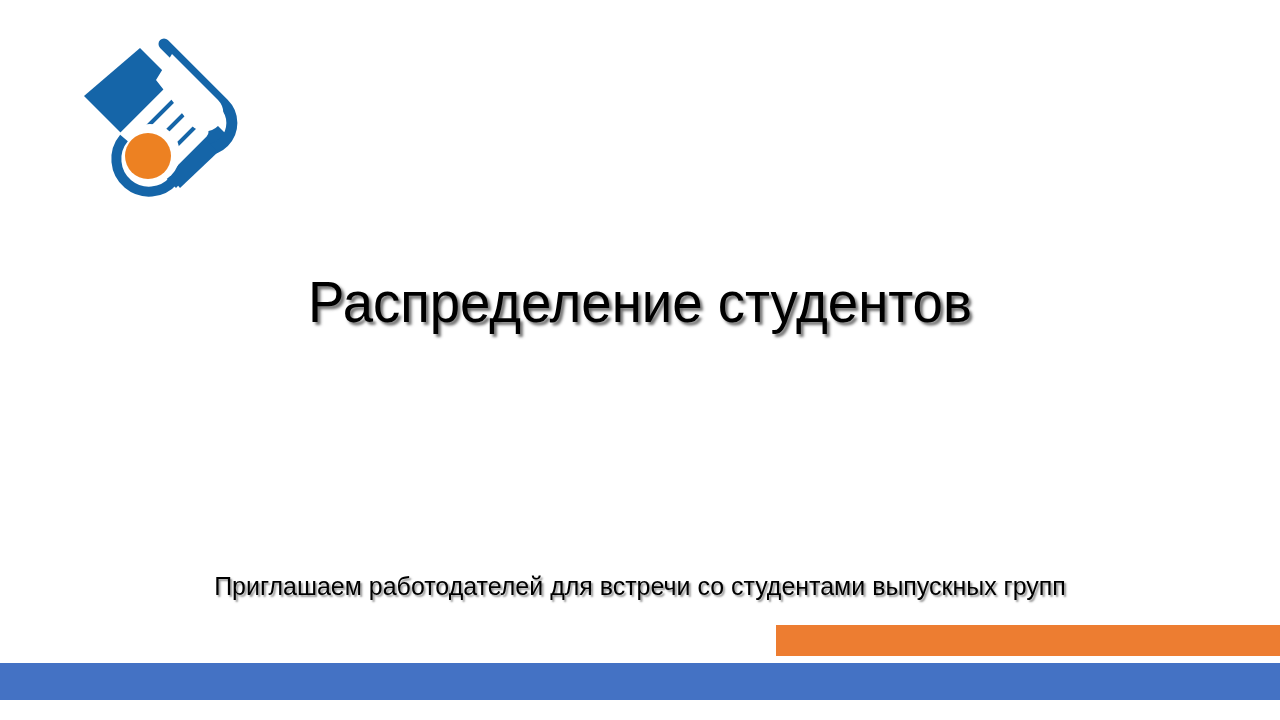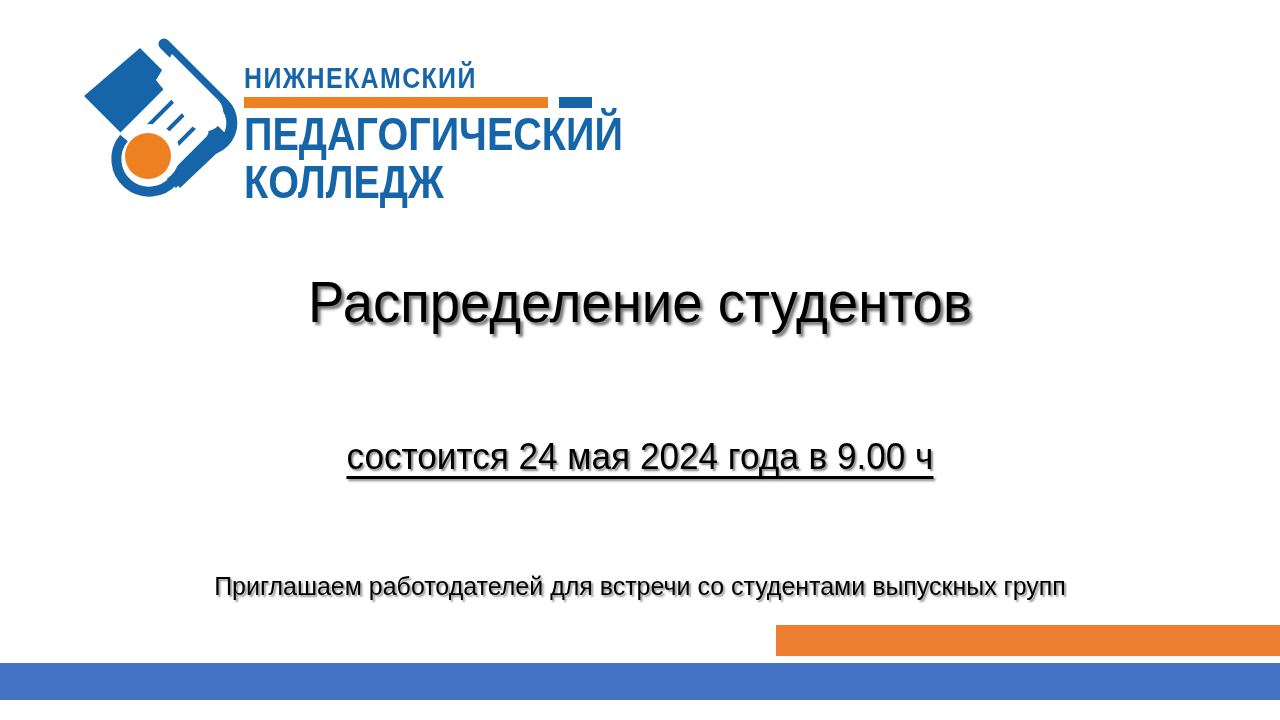--- a/index.html
+++ b/index.html
@@ -197,38 +197,23 @@
 
           <circle cx="82" cy="128" r="30" fill="#ffffff"></circle>
 
           <path d="M56 112 a32 32 0 1 0 50 42" fill="none" stroke="#1565a8" stroke-width="10"></path>
 
           <circle cx="80" cy="130" r="23" fill="#ed8122"></circle>
         </g>
       </svg>
     </div>
 
-    <div id="logo-wordmark">
-      <div class="wm-line" id="wm-line-1">НИЖНЕКАМСКИЙ</div>
-
-      <div id="wm-rule">
-        <div id="wm-rule-orange"></div>
-        <div id="wm-rule-blue"></div>
-      </div>
-
-      <div class="wm-line" id="wm-line-2">ПЕДАГОГИЧЕСКИЙ</div>
-
-      <div class="wm-line" id="wm-line-3">КОЛЛЕДЖ</div>
-    </div>
   </div>
 
   <div id="slide-title">Распределение студентов</div>
 
-  <div id="slide-subtitle">
-    <span class="underlined">состоится 24 мая 2024 года в 9.00 ч</span>
-  </div>
 
   <div id="slide-note">Приглашаем работодателей для встречи со студентами выпускных групп</div>
 
   <div id="bar-orange"></div>
   <div id="bar-blue"></div>
 
 </div>
 
 </body></html>

